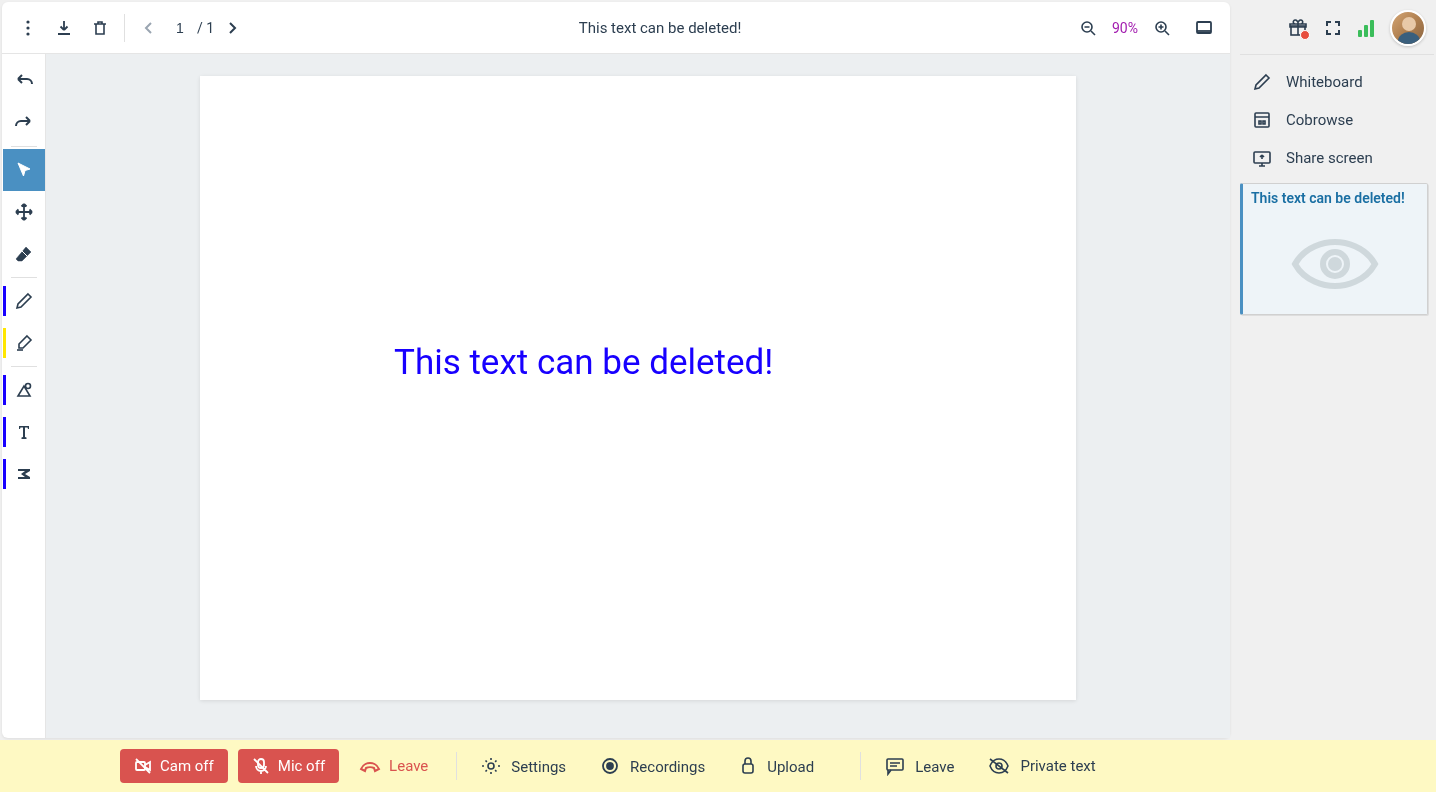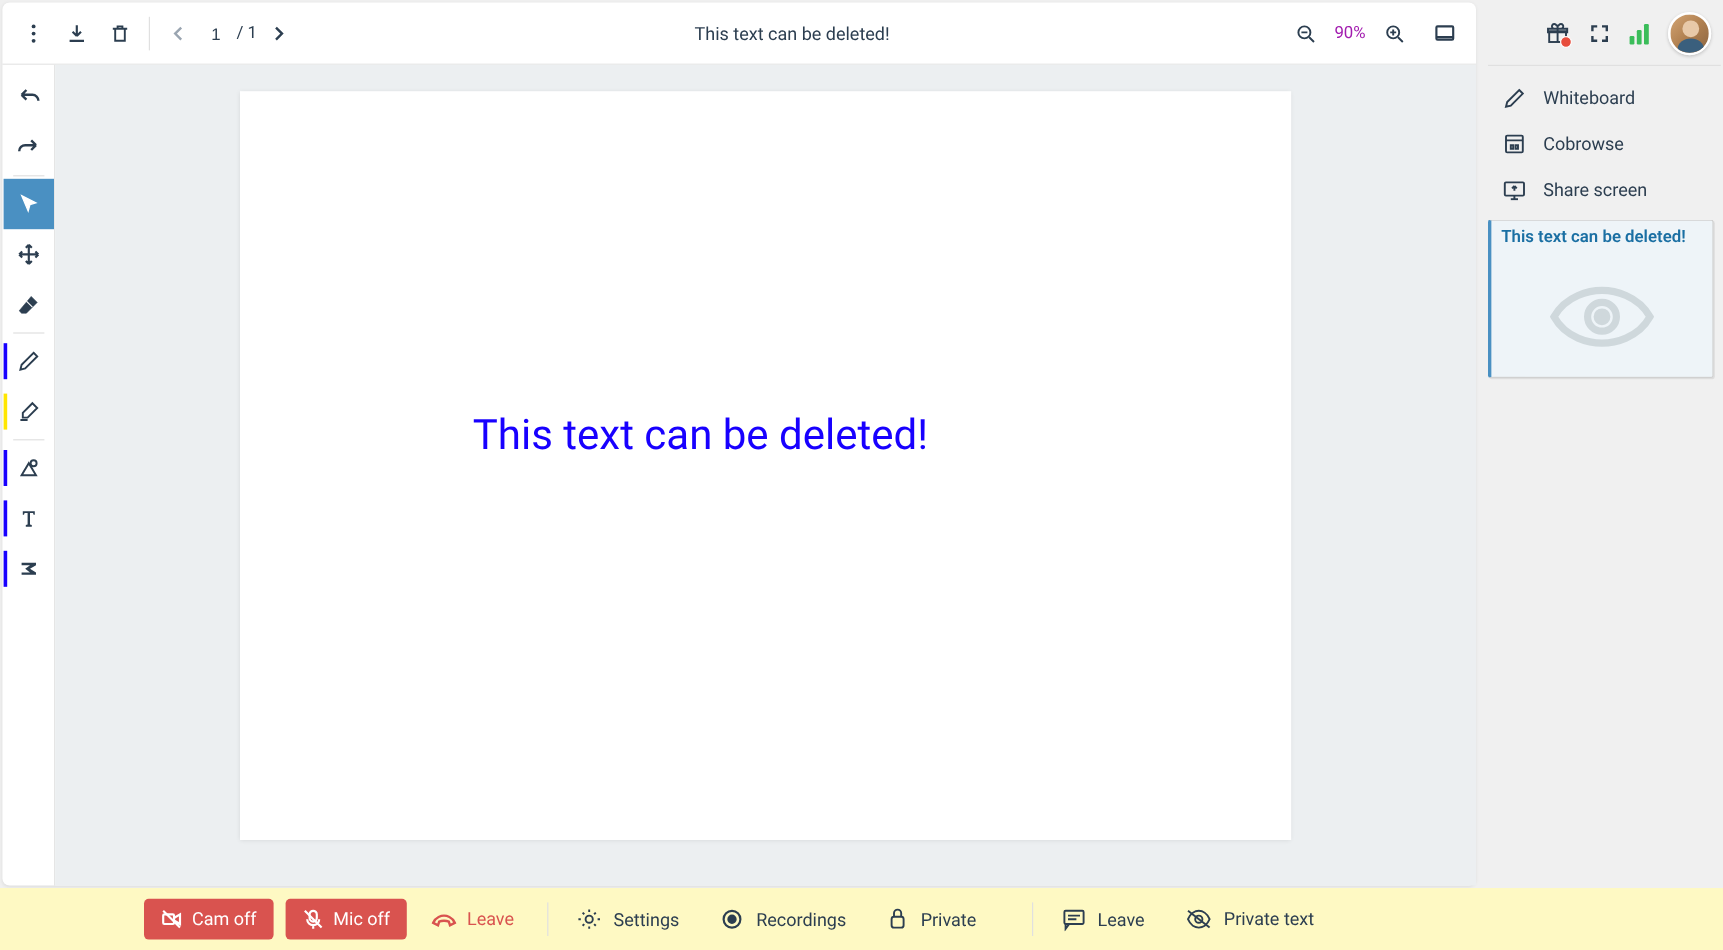--- a/index.html
+++ b/index.html
@@ -386,21 +386,21 @@
         <circle cx="10" cy="10" r="7"></circle>
         <circle cx="10" cy="10" r="3" fill="#2c3e50"></circle>
       </svg>
     <span>Recordings</span>
   </div>
   <div class="btm-item">
     <svg width="18" height="20" viewBox="0 0 18 20" fill="none" stroke="#2c3e50" stroke-width="1.6">
         <rect x="4" y="8" width="10" height="9" rx="2"></rect>
         <path d="M6 8V5a3 3 0 016 0v3"></path>
       </svg>
-    <span>Private</span>
+    <span>Upload</span>
   </div>
   <div class="btm-divider"></div>
   <div class="btm-item">
     <svg width="20" height="20" viewBox="0 0 20 20" fill="none" stroke="#2c3e50" stroke-width="1.6">
         <rect x="2" y="3" width="16" height="11" rx="1"></rect>
         <path d="M5 7h10M5 10h7M6 14l-3 4v-4"></path>
       </svg>
     <span>Leave</span>
   </div>
   <div class="btm-item">

